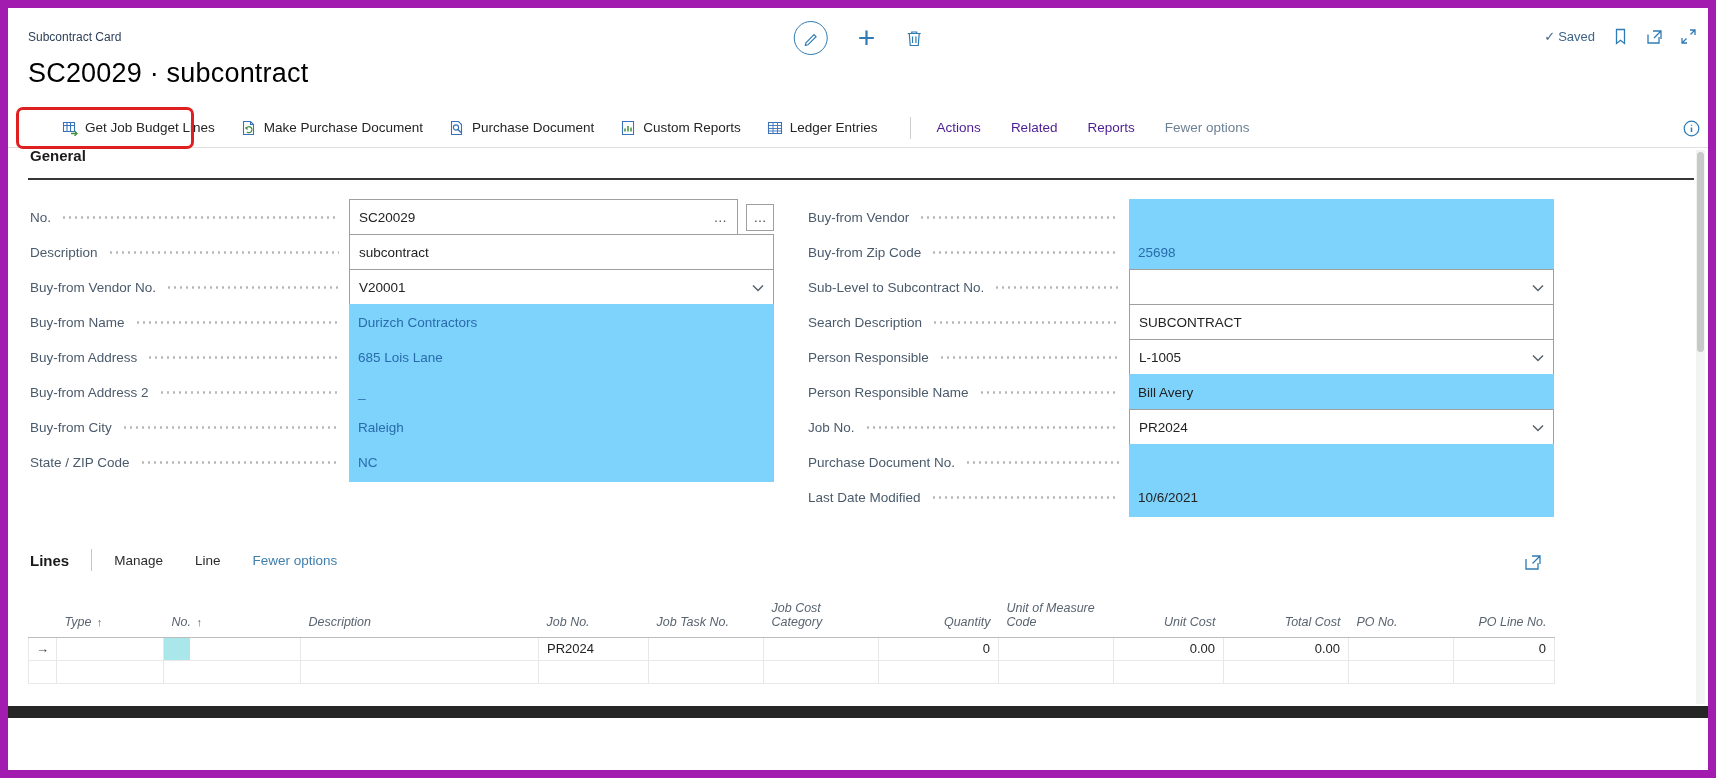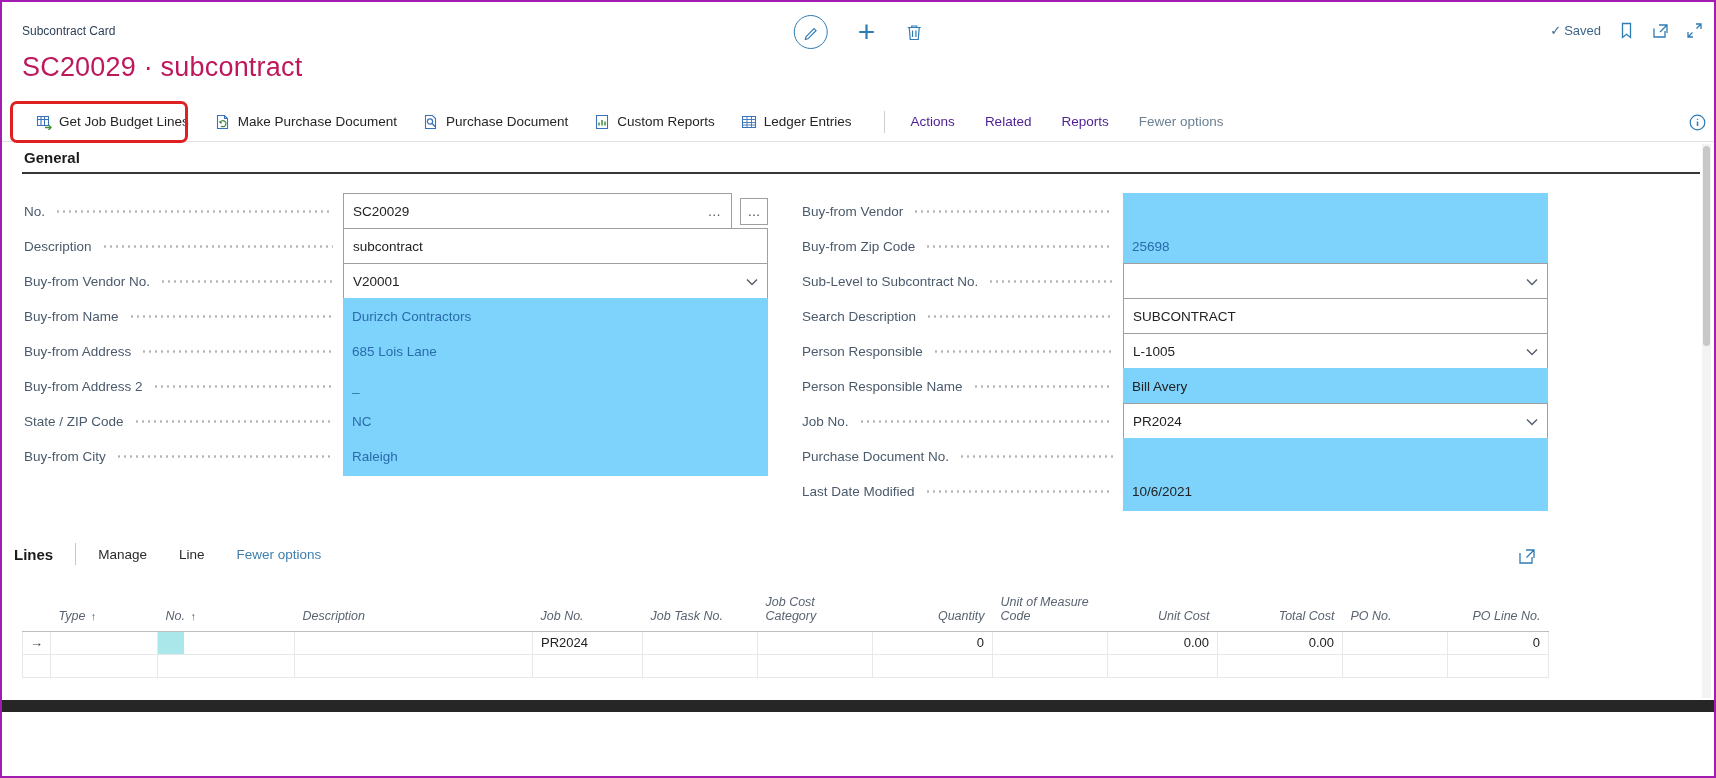--- a/index.html
+++ b/index.html
@@ -1,46 +1,46 @@
 <!DOCTYPE html>
 <html><head>
 <meta charset="utf-8">
 <style>
   * { margin:0; padding:0; box-sizing:border-box; }
   html,body { background:#ffffff; }
   .page {
     position:relative; width:1716px; height:778px;
-    border:2px solid #a21caf; background:#fff; overflow:hidden;
+    border:8px solid #a21caf; background:#fff; overflow:hidden;
     font-family:"Liberation Sans", sans-serif; color:#222;
   }
   
   .caption { position:absolute; left:20px; top:22px; font-size:12px; color:#2b3f57; }
   .top-center { position:absolute; left:50%; top:13px; transform:translateX(-50%);
     display:flex; align-items:center; gap:30px; }
   .edit-circle { width:34px; height:34px; border:1.6px solid #2e7bb4; border-radius:50%;
     display:flex; align-items:center; justify-content:center; cursor:pointer; }
   .plus { font-size:30px; font-weight:300; color:#2e7bb4; line-height:30px; cursor:pointer; }
   .icon-btn { cursor:pointer; display:flex; align-items:center; }
   .top-right { position:absolute; right:12px; top:20px; display:flex; align-items:center; gap:18px; }
   .saved { font-size:13px; color:#3e648a; display:flex; align-items:center; gap:3px; }
-  .title { position:absolute; left:20px; top:50px; font-size:27px; font-weight:400; color:#be185d; letter-spacing:.2px; }
+  .title { position:absolute; left:20px; top:50px; font-size:27px; font-weight:400; color:#000000; letter-spacing:.2px; }
   
   .actionbar { position:absolute; left:0; right:0; top:100px; height:40px;
-    display:flex; align-items:center; padding-left:34px;
+    display:flex; align-items:center; padding-left:54px;
     border-bottom:1px solid #e3e1df; }
   .action { display:flex; align-items:center; gap:7px; margin-right:26px;
     font-size:13.5px; color:#252525; cursor:pointer; white-space:nowrap; }
   .menu { font-size:13.5px; color:#4c1d95; margin-right:30px; cursor:pointer; }
   .menu.more { color:#6d8194; }
   .abar-vdiv { width:1px; height:22px; background:#d0cecc; margin:0 26px 0 6px; }
   .red-box { position:absolute; left:8px; top:99px; width:178px; height:42px;
     border:3px solid #de2120; border-radius:7px; pointer-events:none; }
   .info-circle { position:absolute; right:8px; top:112px; cursor:pointer; }
   
-  .sec-head { position:absolute; left:22px; top:147px; font-size:15px; font-weight:700; color:#1b1b1b; }
+  .sec-head { position:absolute; left:22px; top:139px; font-size:15px; font-weight:700; color:#1b1b1b; }
   .sec-rule { position:absolute; left:20px; right:14px; top:170px; height:2px; background:#363636; }
   .fcol { position:absolute; top:196px; }
   .fcol.left { left:22px; width:744px; }
   .fcol.right { left:800px; width:746px; }
   .frow { display:flex; align-items:center; height:27px; margin-bottom:8px; }
   .flabel { font-size:13.5px; color:#4a5a6b; white-space:nowrap; }
   .leader { flex:1; height:3px; margin:0 10px;
     background-image:radial-gradient(circle, #b5b5b5 1px, transparent 1.4px);
     background-size:6px 3px; background-repeat:repeat-x; background-position:0 50%; }
   .fval { width:425px; height:38px; flex:none; display:flex; align-items:center;
@@ -49,21 +49,21 @@
   .fval.readonly { background:#7dd3fc; }
   .fval.assist { width:389px; }
   .ftext { flex:1; overflow:hidden; white-space:nowrap; }
   .ftext.link { color:#2a6bab; cursor:pointer; }
   .inline-ellipsis { color:#555; margin-left:6px; cursor:pointer; letter-spacing:1px; }
   .assist-btn { flex:none; width:28px; height:27px; margin-left:8px; background:#fff;
     border:1px solid #a19f9d; font-size:13px; color:#444; cursor:pointer;
     display:flex; align-items:center; justify-content:center; }
   .chev { flex:none; margin-left:6px; }
   
-  .lines-head { position:absolute; left:12px; top:541px; display:flex; align-items:center; }
+  .lines-head { position:absolute; left:22px; top:541px; display:flex; align-items:center; }
   .lines-title { font-size:15px; font-weight:700; color:#1b1b1b; }
   .lines-vdiv { width:1px; height:22px; background:#c9c7c5; margin:0 22px; }
   .ltab { font-size:13.5px; color:#2b2b2b; margin-right:32px; cursor:pointer; }
   .ltab.more { color:#3e7fae; }
   .lines-popout { position:absolute; left:1516px; top:546px; cursor:pointer; }
   .lines-table { position:absolute; left:20px; top:589px; width:1526px;
     border-collapse:collapse; table-layout:fixed; }
   .lines-table th { font-size:12.5px; font-weight:400; color:#5a6470; text-align:left;
     vertical-align:bottom; padding:2px 8px 7px 8px; height:40px;
     border-bottom:1px solid #bdbdbd; cursor:pointer; line-height:1.15;font-style:italic; }
@@ -223,31 +223,31 @@
       </div>
     </div>
     <div class="frow">
       <span class="flabel">Buy-from Address 2</span>
       <span class="leader"></span>
       <div class="fval readonly">
         <span class="ftext link">_</span>
       </div>
     </div>
     <div class="frow">
+      <span class="flabel">Buy-from City</span>
+      <span class="leader"></span>
+      <div class="fval readonly">
+        <span class="ftext link">Raleigh</span>
+      </div>
+    </div>
+    <div class="frow">
       <span class="flabel">State / ZIP Code</span>
       <span class="leader"></span>
       <div class="fval readonly">
         <span class="ftext link">NC</span>
-      </div>
-    </div>
-    <div class="frow">
-      <span class="flabel">Buy-from City</span>
-      <span class="leader"></span>
-      <div class="fval readonly">
-        <span class="ftext link">Raleigh</span>
       </div>
     </div>
   </div>
 
   <div class="fcol right">
     <div class="frow">
       <span class="flabel">Buy-from Vendor</span>
       <span class="leader"></span>
       <div class="fval readonly">
         <span class="ftext"></span>

